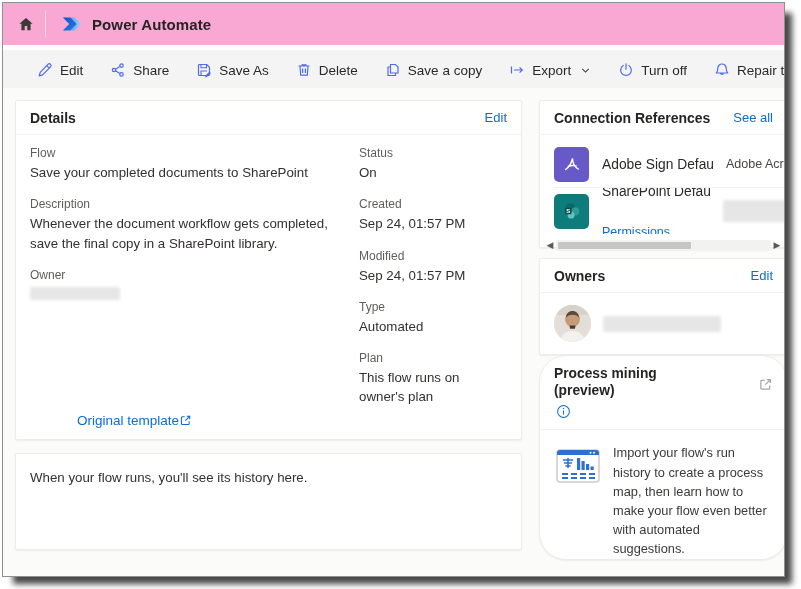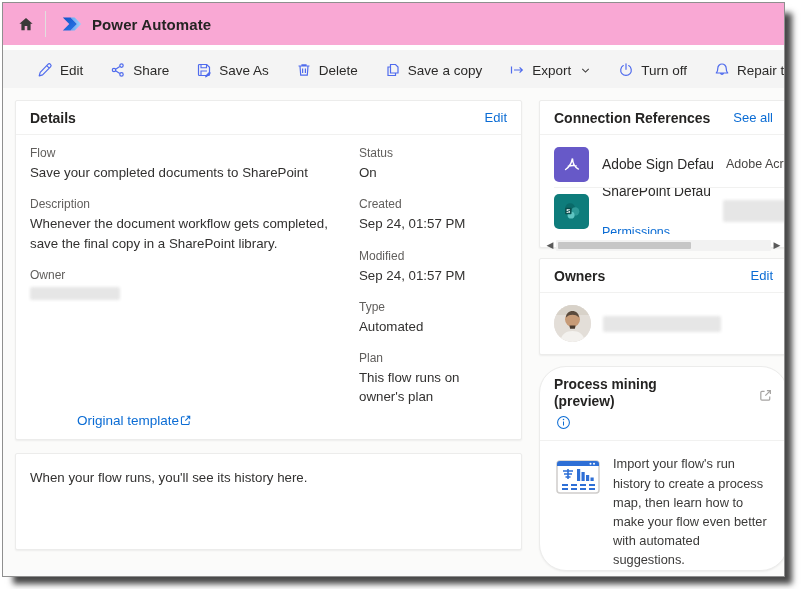--- a/index.html
+++ b/index.html
@@ -71,21 +71,21 @@
   .perm-link{font-size:12.5px;margin-top:2px;}
   .hscroll{display:flex;align-items:center;height:15px;margin:4px 4px 0 4px;}
   .hs-arrow{font-size:9px;color:#5a5a5a;width:12px;text-align:center;cursor:pointer;line-height:15px;}
   .hs-track{flex:1;height:11px;background:#f2f2f2;border-radius:1px;position:relative;cursor:pointer;}
   .hs-thumb{position:absolute;left:2px;top:2px;height:7px;width:62%;background:#c6c6c6;border-radius:1px;cursor:grab;}
   
   .c-owners{left:536px;top:170px;width:249px;height:97px;}
   .owners-body{display:flex;align-items:center;padding:12px 14px;}
   .avatar{width:37px;height:37px;border-radius:50%;overflow:hidden;flex:0 0 37px;margin-right:12px;background:#e9e5e1;}
   
-  .c-pm{left:536px;top:278px;width:249px;height:205px;border-radius:27px;}
+  .c-pm{left:536px;top:267px;width:249px;height:205px;border-radius:27px;}
   .pm-head{display:flex;padding:9px 14px 6px 14px;border-bottom:1px solid #f1f1f0;}
   .pm-title{font-size:13.8px;font-weight:700;color:#252423;line-height:1.25;}
   .pm-info{margin-top:5px;margin-left:2px;}
   .pm-action{display:flex;align-items:flex-start;gap:7px;margin-top:6px;}
   .pm-action-lbl{font-size:13px;color:#a6a4a2;text-align:center;width:66px;line-height:1.3;}
   .pm-body{display:flex;padding:13px 14px 0 14px;}
   .pm-illustration{flex:0 0 48px;margin-right:11px;}
   .pm-heading{font-size:15.5px;font-weight:700;color:#242322;line-height:1.3;margin-bottom:7px;}
   .pm-text{font-size:12.8px;color:#3b3a39;line-height:1.5;}
 </style>

